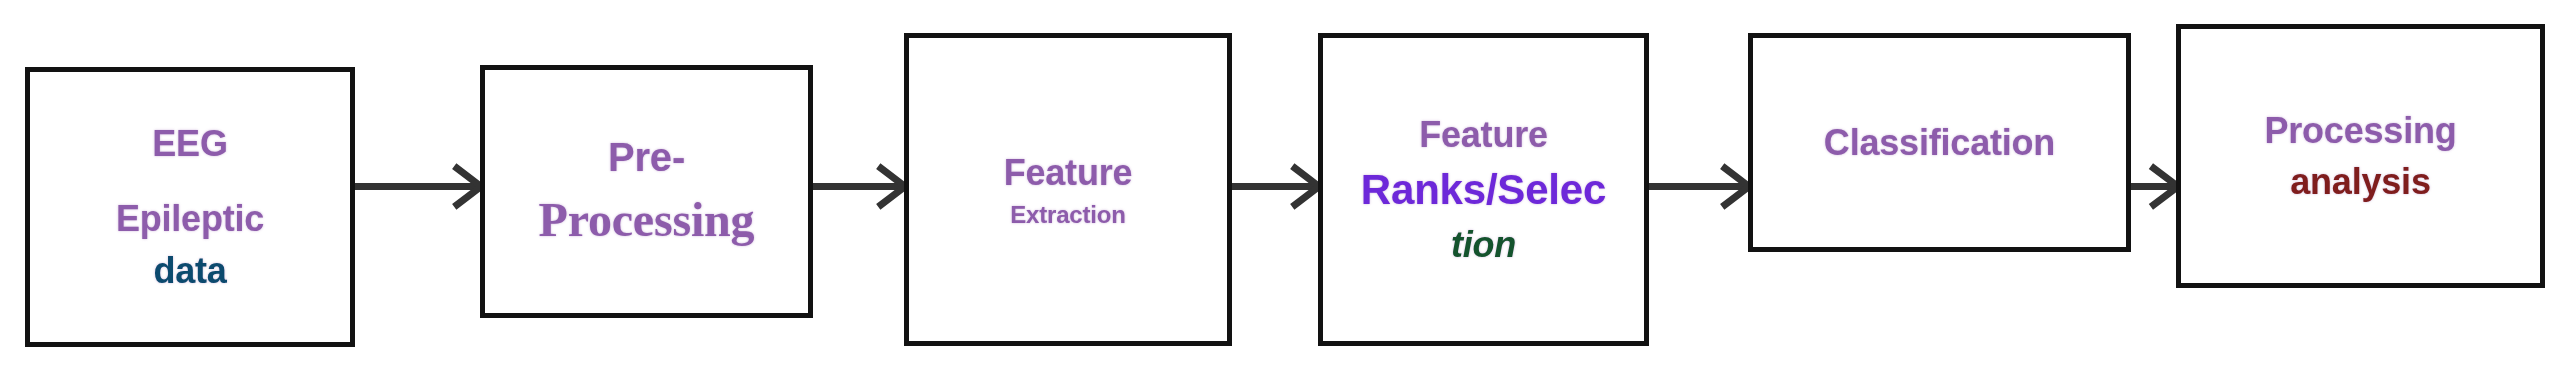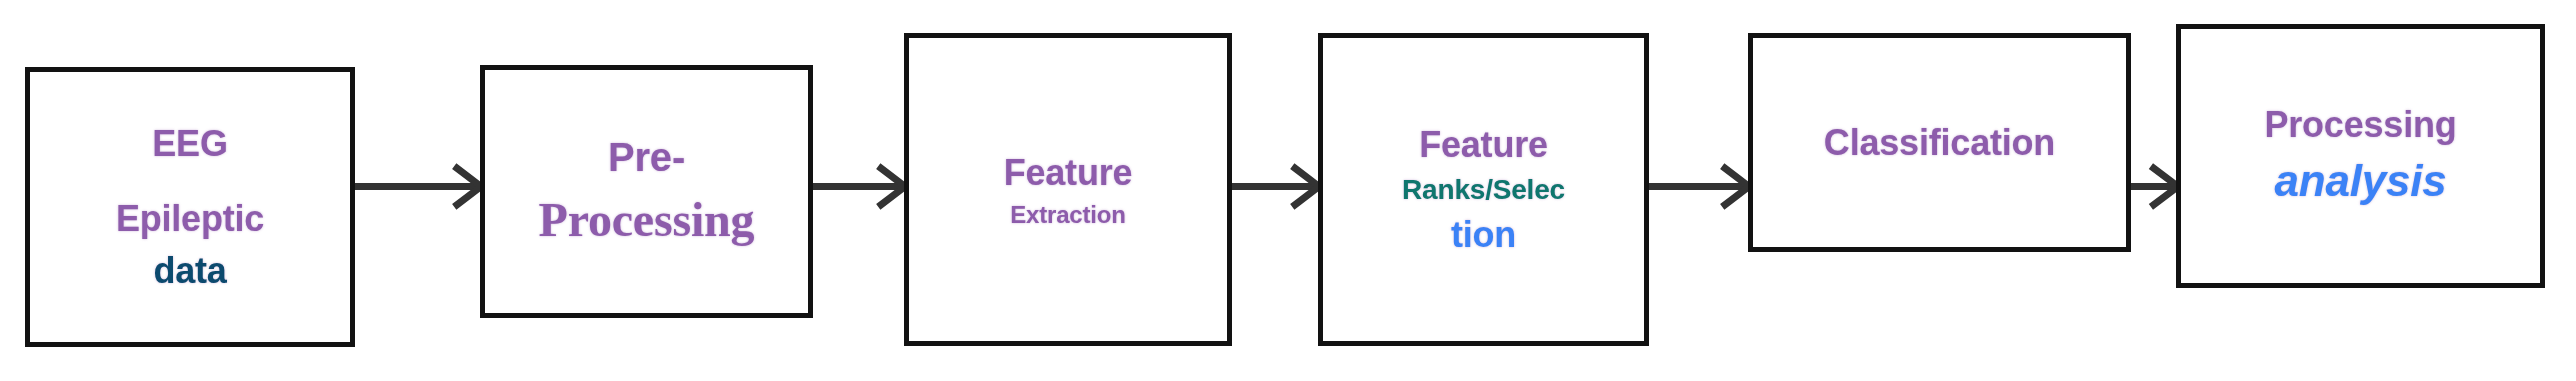--- a/index.html
+++ b/index.html
@@ -94,24 +94,24 @@
     <div class="flow-box" title="Pre-Processing" style="left: 480px; top: 65px; width: 333px; height: 253px; border-color: rgb(18, 18, 18);">
       <span class="box-line" style="color: rgb(141, 92, 171); font-size: 40px;">Pre-</span>
       <span class="box-line" style="color: rgb(141, 92, 171); font-size: 48px; font-family: Liberation Serif, serif;">Processing</span>
     </div>
     <div class="flow-box" title="Feature Extraction" style="left: 904px; top: 33px; width: 328px; height: 313px; border-color: rgb(18, 18, 18);">
       <span class="box-line" style="color: rgb(141, 92, 171); font-size: 36px;">Feature</span>
       <span class="box-line" style="color: rgb(141, 92, 171); font-size: 24px;">Extraction</span>
     </div>
     <div class="flow-box" title="Feature Ranks/Selection" style="left: 1318px; top: 33px; width: 331px; height: 313px; border-color: rgb(18, 18, 18);">
       <span class="box-line" style="color: rgb(141, 92, 171); font-size: 36px;">Feature</span>
-      <span class="box-line" style="color: #0f766e; font-size: 28px;">Ranks/Selec</span>
-      <span class="box-line" style="color: #3b82f6; font-size: 36px;">tion</span>
+      <span class="box-line" style="color: #6d28d9; font-size: 42px;">Ranks/Selec</span>
+      <span class="box-line" style="color: #14532d; font-size: 36px; font-style: italic;">tion</span>
     </div>
     <div class="flow-box" title="Classification" style="left: 1748px; top: 33px; width: 383px; height: 219px; border-color: rgb(18, 18, 18);">
       <span class="box-line" style="color: rgb(141, 92, 171); font-size: 36px;">Classification</span>
     </div>
     <div class="flow-box" title="Performance analysis" style="left: 2176px; top: 24px; width: 369px; height: 264px; border-color: rgb(18, 18, 18);">
       <span class="box-line" style="color: rgb(141, 92, 171); font-size: 36px;">Processing</span>
-      <span class="box-line" style="color: #3b82f6; font-size: 44px; font-style: italic;">analysis</span>
+      <span class="box-line" style="color: #7f1d1d; font-size: 36px;">analysis</span>
     </div>
   </div>
 
 
 </body></html>

